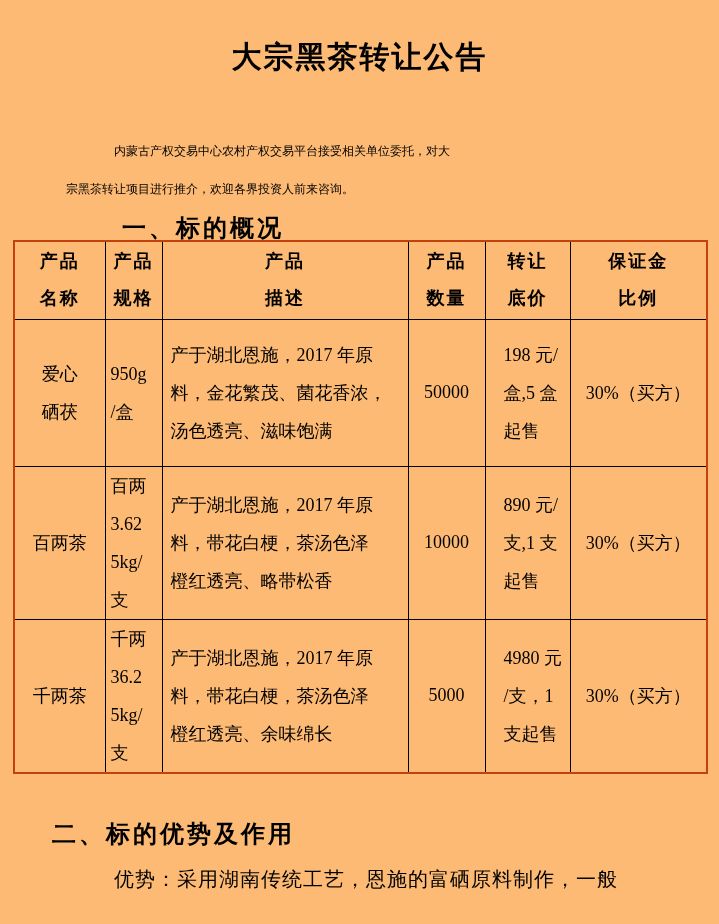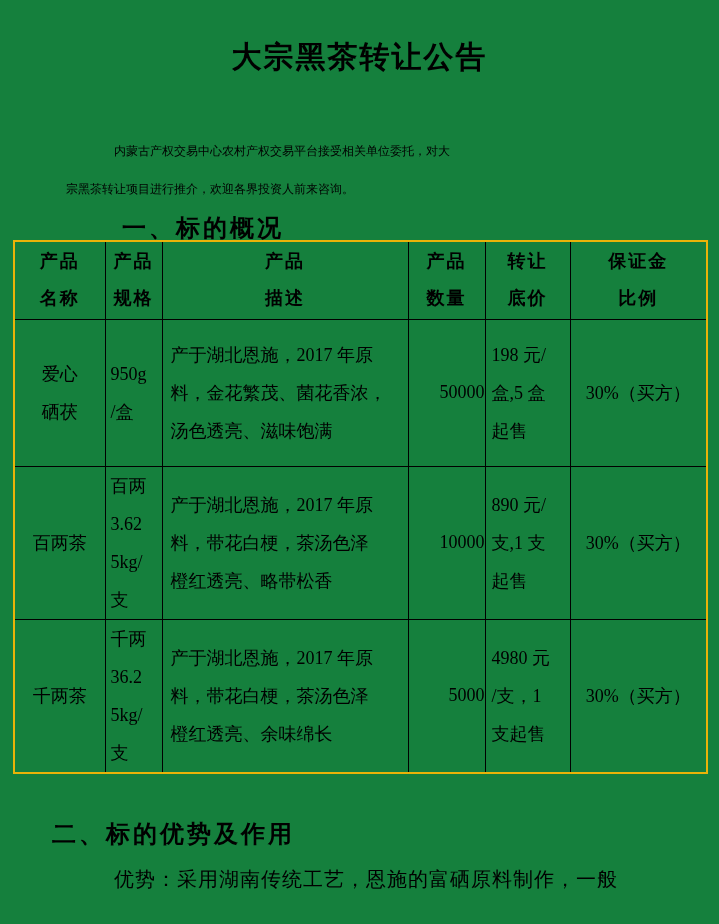--- a/index.html
+++ b/index.html
@@ -1,21 +1,21 @@
 <!DOCTYPE html>
 <html><head>
 <meta charset="utf-8">
 <style>
   * { margin: 0; padding: 0; box-sizing: border-box; }
   html, body { background: #ffffff; }
   .page {
     position: relative;
     width: 719px;
     height: 924px;
-    background: #15803d;
+    background: #fdba74;
     color: #000000;
     font-family: "Liberation Serif", "DejaVu Serif", serif;
     overflow: hidden;
   }
   .doc-title {
     padding-top: 38px;
     text-align: center;
     font-family: "Liberation Sans", "DejaVu Sans", sans-serif;
     font-weight: bold;
     font-size: 30px;
@@ -34,21 +34,21 @@
     font-size: 24px;
     letter-spacing: 3px;
     line-height: 22px;
     margin: 9px 0 0 122px;
   }
   table.products {
     margin: 1px 0 0 13px;
     width: 693px;
     border-collapse: collapse;
     table-layout: fixed;
-    border: 2px solid #eab308;
+    border: 2px solid #c2410c;
   }
   table.products th, table.products td {
     border: 1px solid #000000;
     vertical-align: middle;
     white-space: pre-line;
     font-size: 18px;
     overflow: hidden;
   }
   table.products th {
     font-family: "Liberation Sans", "DejaVu Sans", sans-serif;
@@ -57,22 +57,22 @@
     line-height: 37px;
     letter-spacing: 2px;
   }
   tr.header-row { height: 78px; }
   tr.data-row-1 { height: 147px; }
   tr.data-row-2 { height: 148px; }
   tr.data-row-3 { height: 148px; }
   td.cell-name { text-align: center; line-height: 38px; }
   td.cell-spec { text-align: left; padding-left: 5px; line-height: 38px; }
   td.cell-desc { text-align: left; padding: 0 6px 0 8px; line-height: 38px; }
-  td.cell-qty { text-align: right; }
-  td.cell-price { text-align: left; padding-left: 6px; line-height: 38px; }
+  td.cell-qty { text-align: center; }
+  td.cell-price { text-align: left; padding-left: 18px; line-height: 38px; }
   td.cell-deposit { text-align: center; }
   .section2-heading { margin: 48px 0 0 52px; line-height: 24px; }
   .advantages {
     margin: 14px 66px 0 66px;
     font-size: 20px;
     line-height: 38px;
   }
   .advantages .line1 { padding-left: 48px; letter-spacing: 1px; }
 </style>
 </head>

